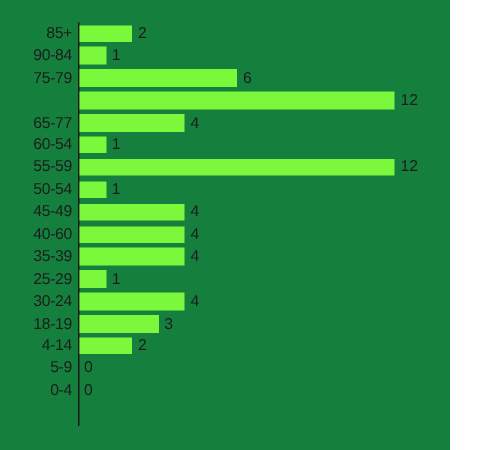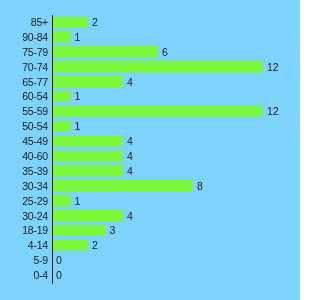--- a/index.html
+++ b/index.html
@@ -11,21 +11,21 @@
     width: 300px;
     height: 300px;
     font-family: "Liberation Sans", sans-serif;
     overflow: hidden;
   }
 
   #chart-root {
     position: relative;
     width: 300px;
     height: 300px;
-    background: #7dd3fc;
+    background: #15803d;
   }
 
   #plot-area {
     position: absolute;
     left: 0;
     top: 15px;
     width: 300px;
   }
 
   .axis-line {
@@ -90,21 +90,20 @@
           <div class="cat-label">90-84</div>
           <div class="bar" style="width: 17.5px; background: rgb(124, 248, 60);"></div>
           <div class="val-label" style="left: 74.5px;">1</div>
         </div>
         <div class="bar-row">
           <div class="cat-label">75-79</div>
           <div class="bar" style="width: 105px; background: rgb(124, 248, 60);"></div>
           <div class="val-label" style="left: 162px;">6</div>
         </div>
         <div class="bar-row">
-          <div class="cat-label">70-74</div>
           <div class="bar" style="width: 210px; background: rgb(124, 248, 60);"></div>
           <div class="val-label" style="left: 267px;">12</div>
         </div>
         <div class="bar-row">
           <div class="cat-label">65-77</div>
           <div class="bar" style="width: 70px; background: rgb(124, 248, 60);"></div>
           <div class="val-label" style="left: 127px;">4</div>
         </div>
         <div class="bar-row">
           <div class="cat-label">60-54</div>
@@ -130,25 +129,20 @@
           <div class="cat-label">40-60</div>
           <div class="bar" style="width: 70px; background: rgb(124, 248, 60);"></div>
           <div class="val-label" style="left: 127px;">4</div>
         </div>
         <div class="bar-row">
           <div class="cat-label">35-39</div>
           <div class="bar" style="width: 70px; background: rgb(124, 248, 60);"></div>
           <div class="val-label" style="left: 127px;">4</div>
         </div>
         <div class="bar-row">
-          <div class="cat-label">30-34</div>
-          <div class="bar" style="width: 140px; background: rgb(124, 248, 60);"></div>
-          <div class="val-label" style="left: 197px;">8</div>
-        </div>
-        <div class="bar-row">
           <div class="cat-label">25-29</div>
           <div class="bar" style="width: 17.5px; background: rgb(124, 248, 60);"></div>
           <div class="val-label" style="left: 74.5px;">1</div>
         </div>
         <div class="bar-row">
           <div class="cat-label">30-24</div>
           <div class="bar" style="width: 70px; background: rgb(124, 248, 60);"></div>
           <div class="val-label" style="left: 127px;">4</div>
         </div>
         <div class="bar-row">

